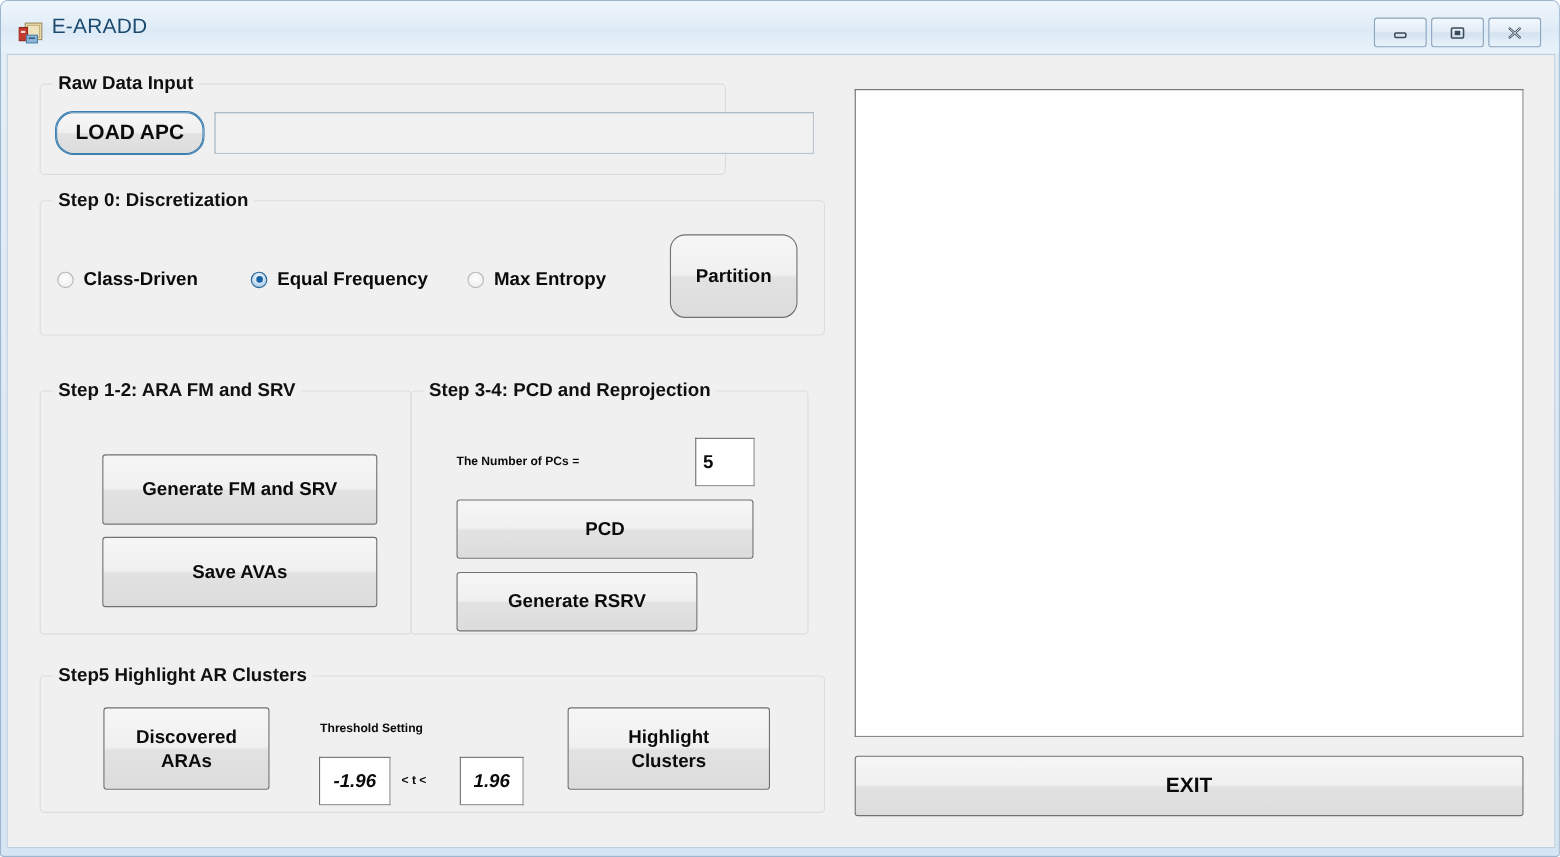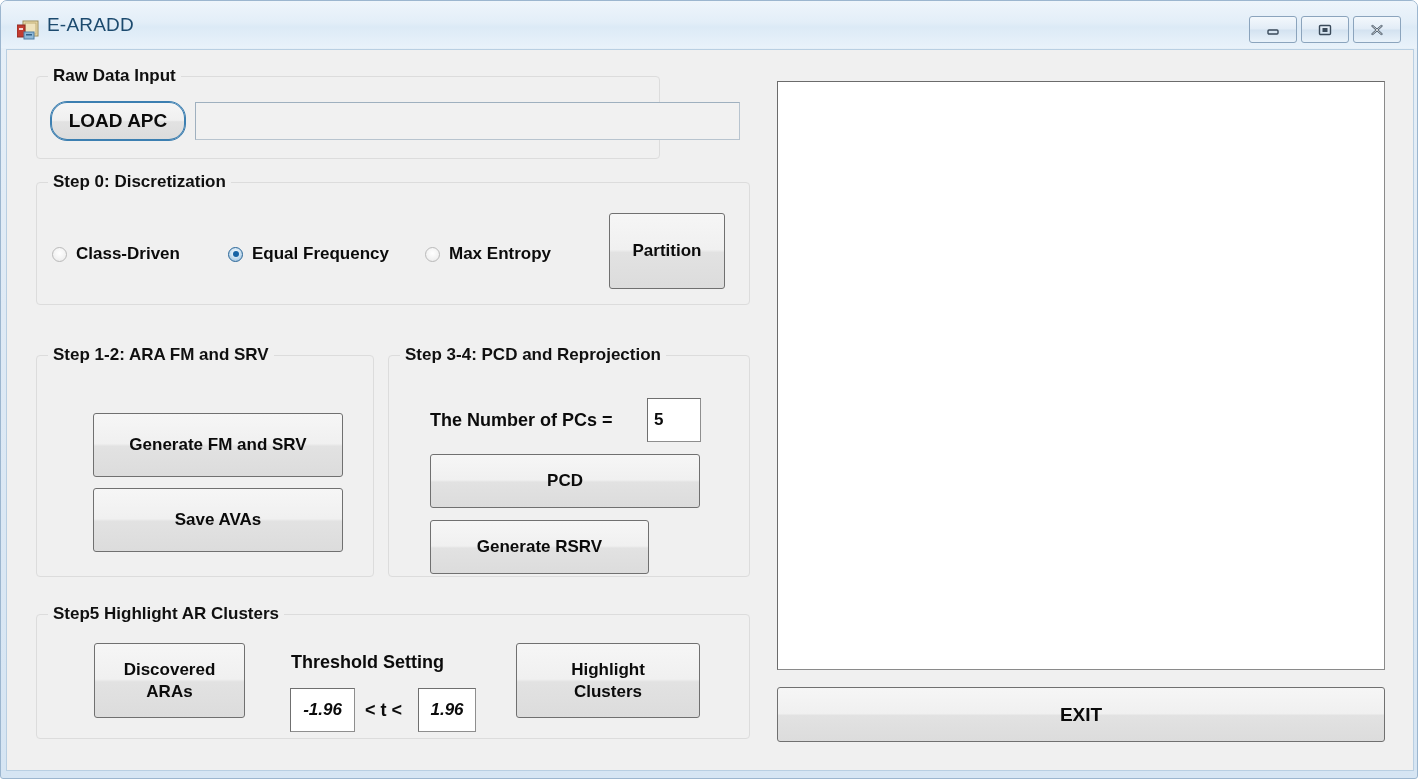--- a/index.html
+++ b/index.html
@@ -141,21 +141,21 @@
   .radio .rlabel {
     margin-left: 9px;
     font-size: 17px; font-weight: bold; color: #0b0b0b;
     white-space: nowrap;
     text-align: right;
   }
 
   
   .lbl {
     position: absolute;
-    font-size: 18px; font-weight: bold; color: #0b0b0b;
+    font-size: 11px; font-weight: bold; color: #0b0b0b;
     white-space: nowrap;
     display: flex; align-items: center;
   }
 
   
   #output-panel {
     position: absolute;
     background: #ffffff;
     border: 1px solid #8a8a8a;
     border-top-color: #6b6b6b;
@@ -222,32 +222,32 @@
       <div class="radio checked" style="left:191px; top:61px;">
         <span class="dot"></span>
         <span class="rlabel">Equal Frequency</span>
       </div>
 
       <div class="radio" style="left:388px; top:61px;">
         <span class="dot"></span>
         <span class="rlabel">Max Entropy</span>
       </div>
 
-      <div class="btn" style="left:572px; top:30px; width:116px; height:76px;">Partition</div>
+      <div class="btn" style="left:572px; top:30px; width:116px; height:76px;border-radius:14px;">Partition</div>
     </div>
 
     <div class="group" style="left:29px; top:305px; width:338px; height:222px;">
       <span class="legend">Step 1-2: ARA FM and SRV</span>
 
       <div class="btn" style="left:56px; top:57px; width:250px; height:64px;">Generate FM and SRV</div>
 
       <div class="btn" style="left:56px; top:132px; width:250px; height:64px;">Save AVAs</div>
     </div>
 
-    <div class="group" style="left:381px; top:305px; width:362px; height:222px;text-decoration:underline;">
+    <div class="group" style="left:366px; top:305px; width:362px; height:222px;text-decoration:underline;">
       <span class="legend">Step 3-4: PCD and Reprojection</span>
 
       <span class="lbl" style="left:41px; top:47px; height:34px;">The Number of PCs =</span>
 
       <div class="txt" style="left:258px; top:42px; width:54px; height:44px;">5</div>
 
       <div class="btn" style="left:41px; top:98px; width:270px; height:54px;">PCD</div>
 
       <div class="btn" style="left:41px; top:164px; width:219px; height:54px;">Generate RSRV</div>
     </div>

